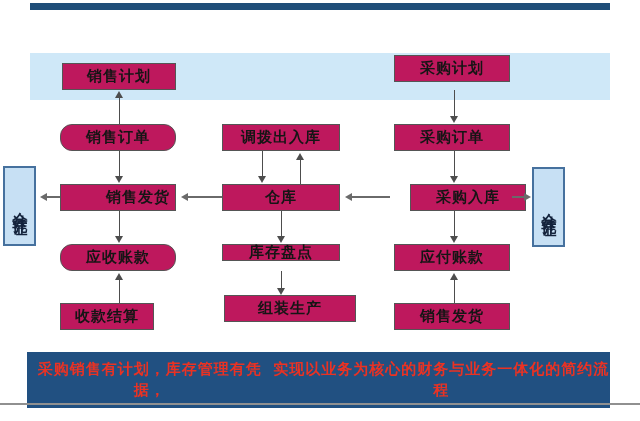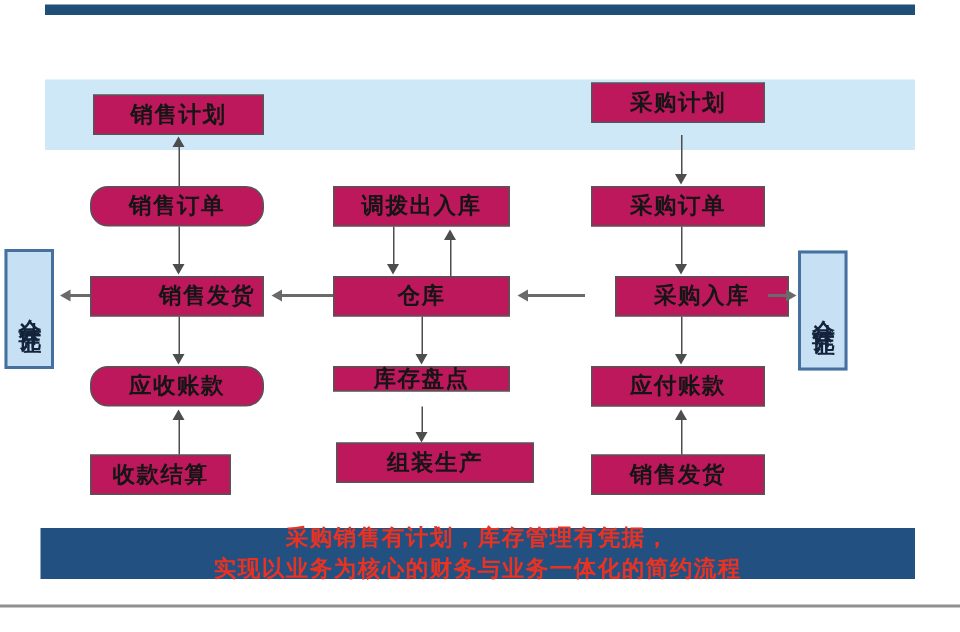--- a/index.html
+++ b/index.html
@@ -21,22 +21,22 @@
     font-size:15px;font-weight:bold;color:#14233c;letter-spacing:3px;
   }
   .shaft-v{position:absolute;width:1px;background:#4d4d4d;}
   .shaft-h{position:absolute;height:2px;background:#6a6a6a;}
   .head{position:absolute;width:0;height:0;}
   .head-up{border-left:4px solid transparent;border-right:4px solid transparent;border-bottom:7px solid #4d4d4d;}
   .head-down{border-left:4px solid transparent;border-right:4px solid transparent;border-top:7px solid #4d4d4d;}
   .head-left{border-top:4px solid transparent;border-bottom:4px solid transparent;border-right:7px solid #6a6a6a;}
   .head-right{border-top:4px solid transparent;border-bottom:4px solid transparent;border-left:7px solid #6a6a6a;}
   .banner{
-    position:absolute;left:27px;top:352px;width:583px;height:34px;background:#215081;
-    display:flex;flex-direction:column;align-items:center;justify-content:center;
+    position:absolute;left:27px;top:352px;width:583px;height:56px;background:#215081;
+    display:flex;flex-direction:row;align-items:center;justify-content:center;
     color:#ea3223;font-size:15px;font-weight:bold;line-height:21px;letter-spacing:1px;text-align:center;
   }
   .rule{position:absolute;left:0;top:403px;width:640px;height:2px;background:#909090;}
 </style>
 </head>
 <body>
 
 <div class="stage">
 
   <div class="topbar"></div>

